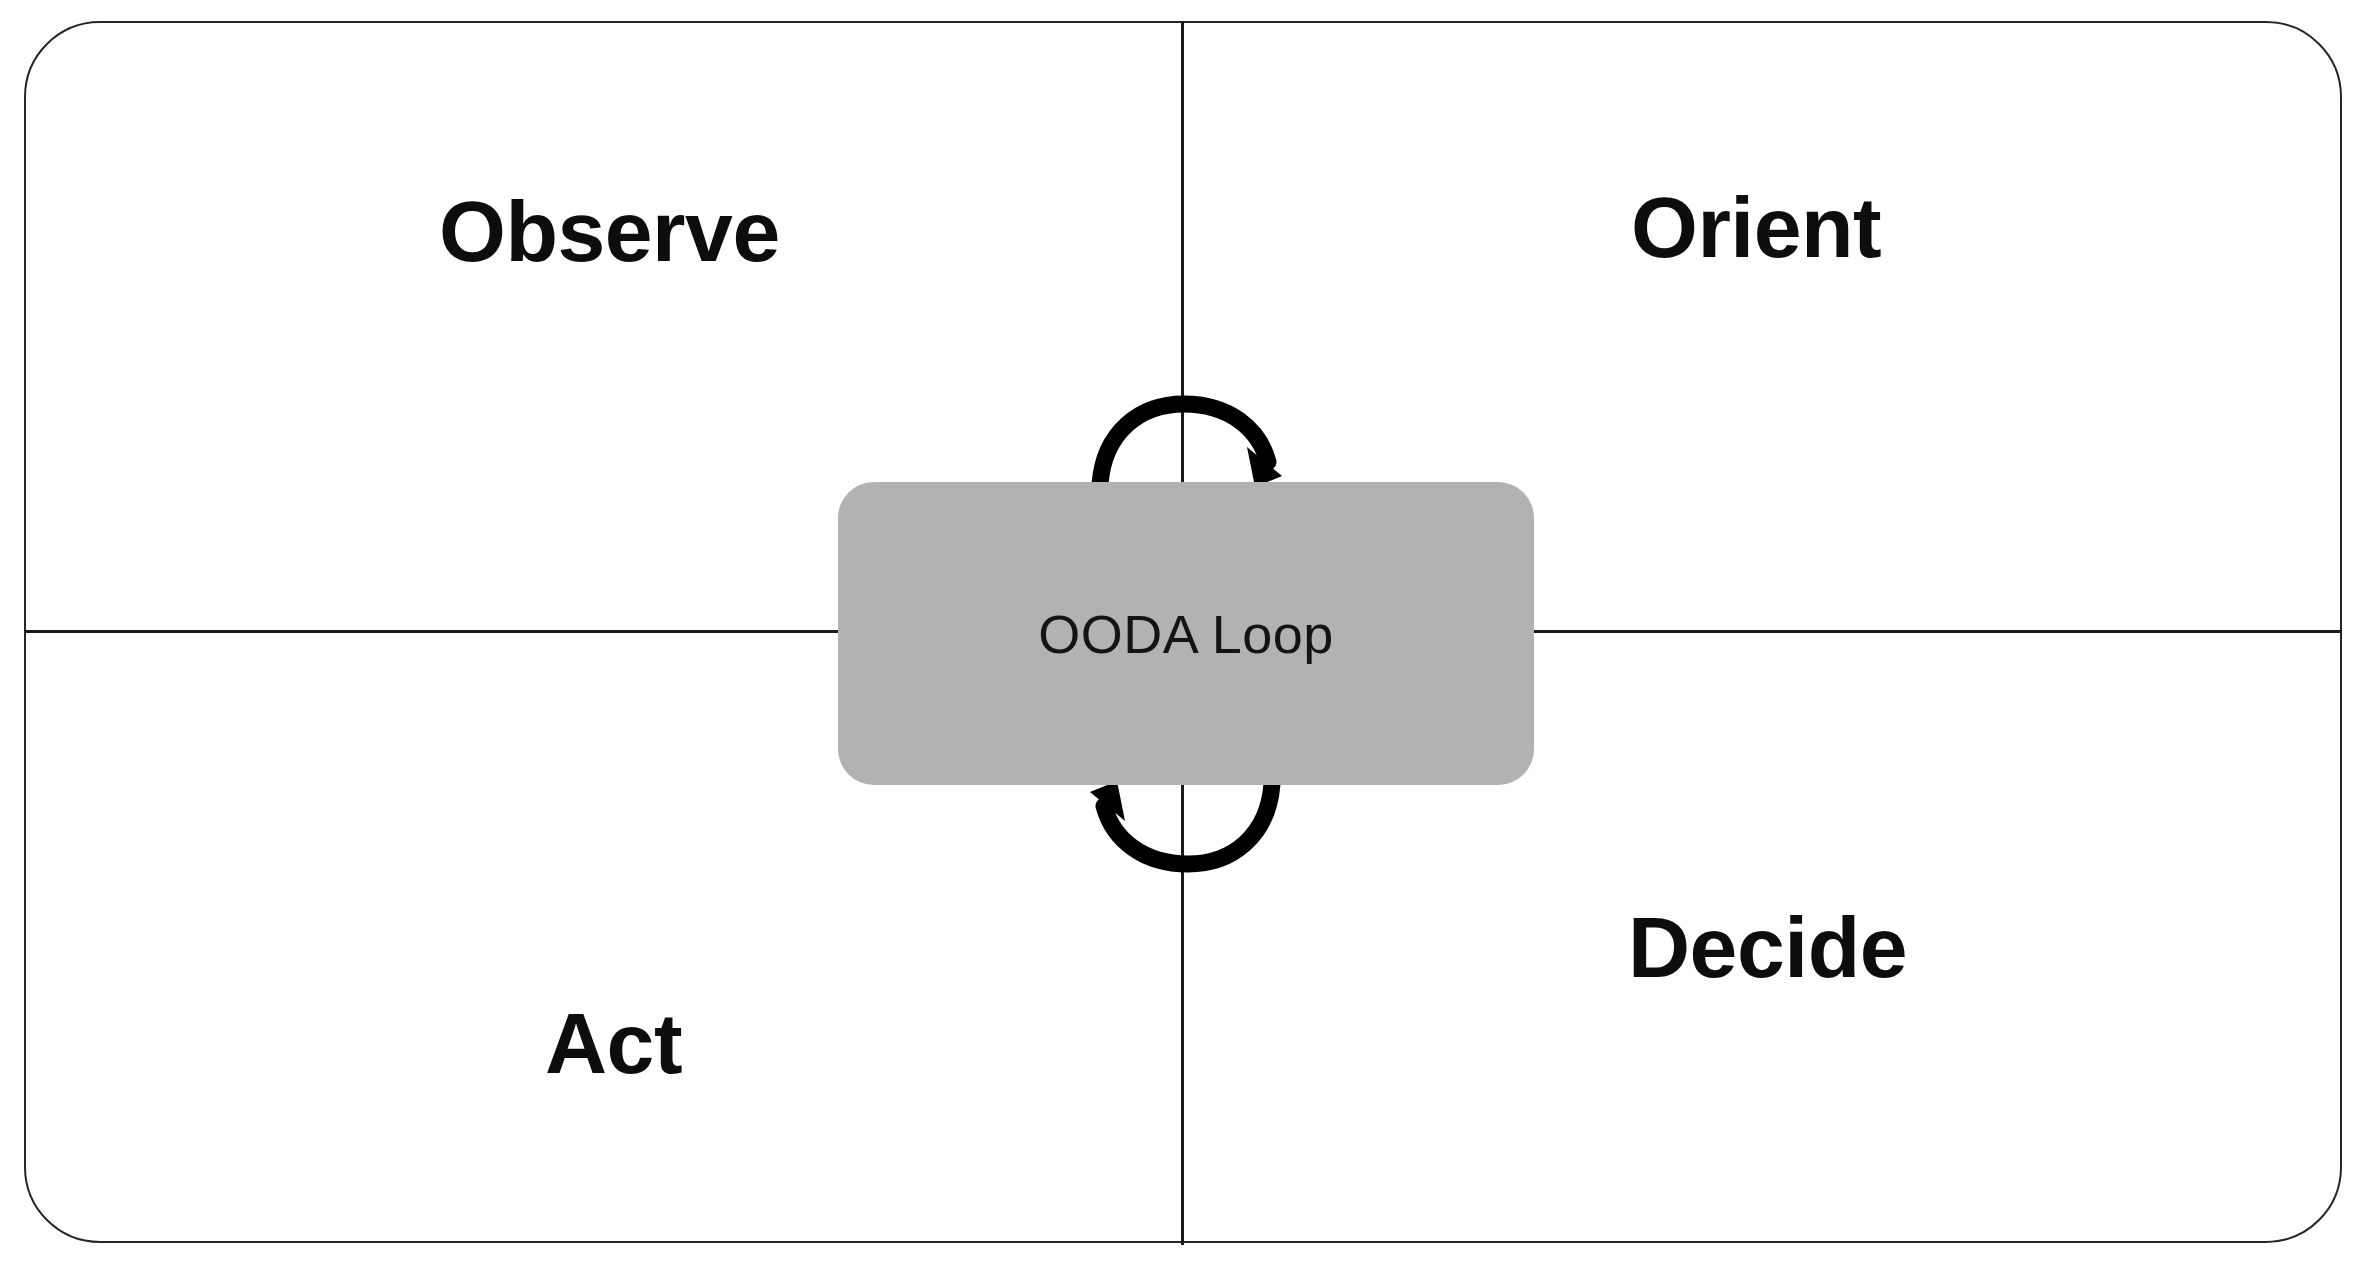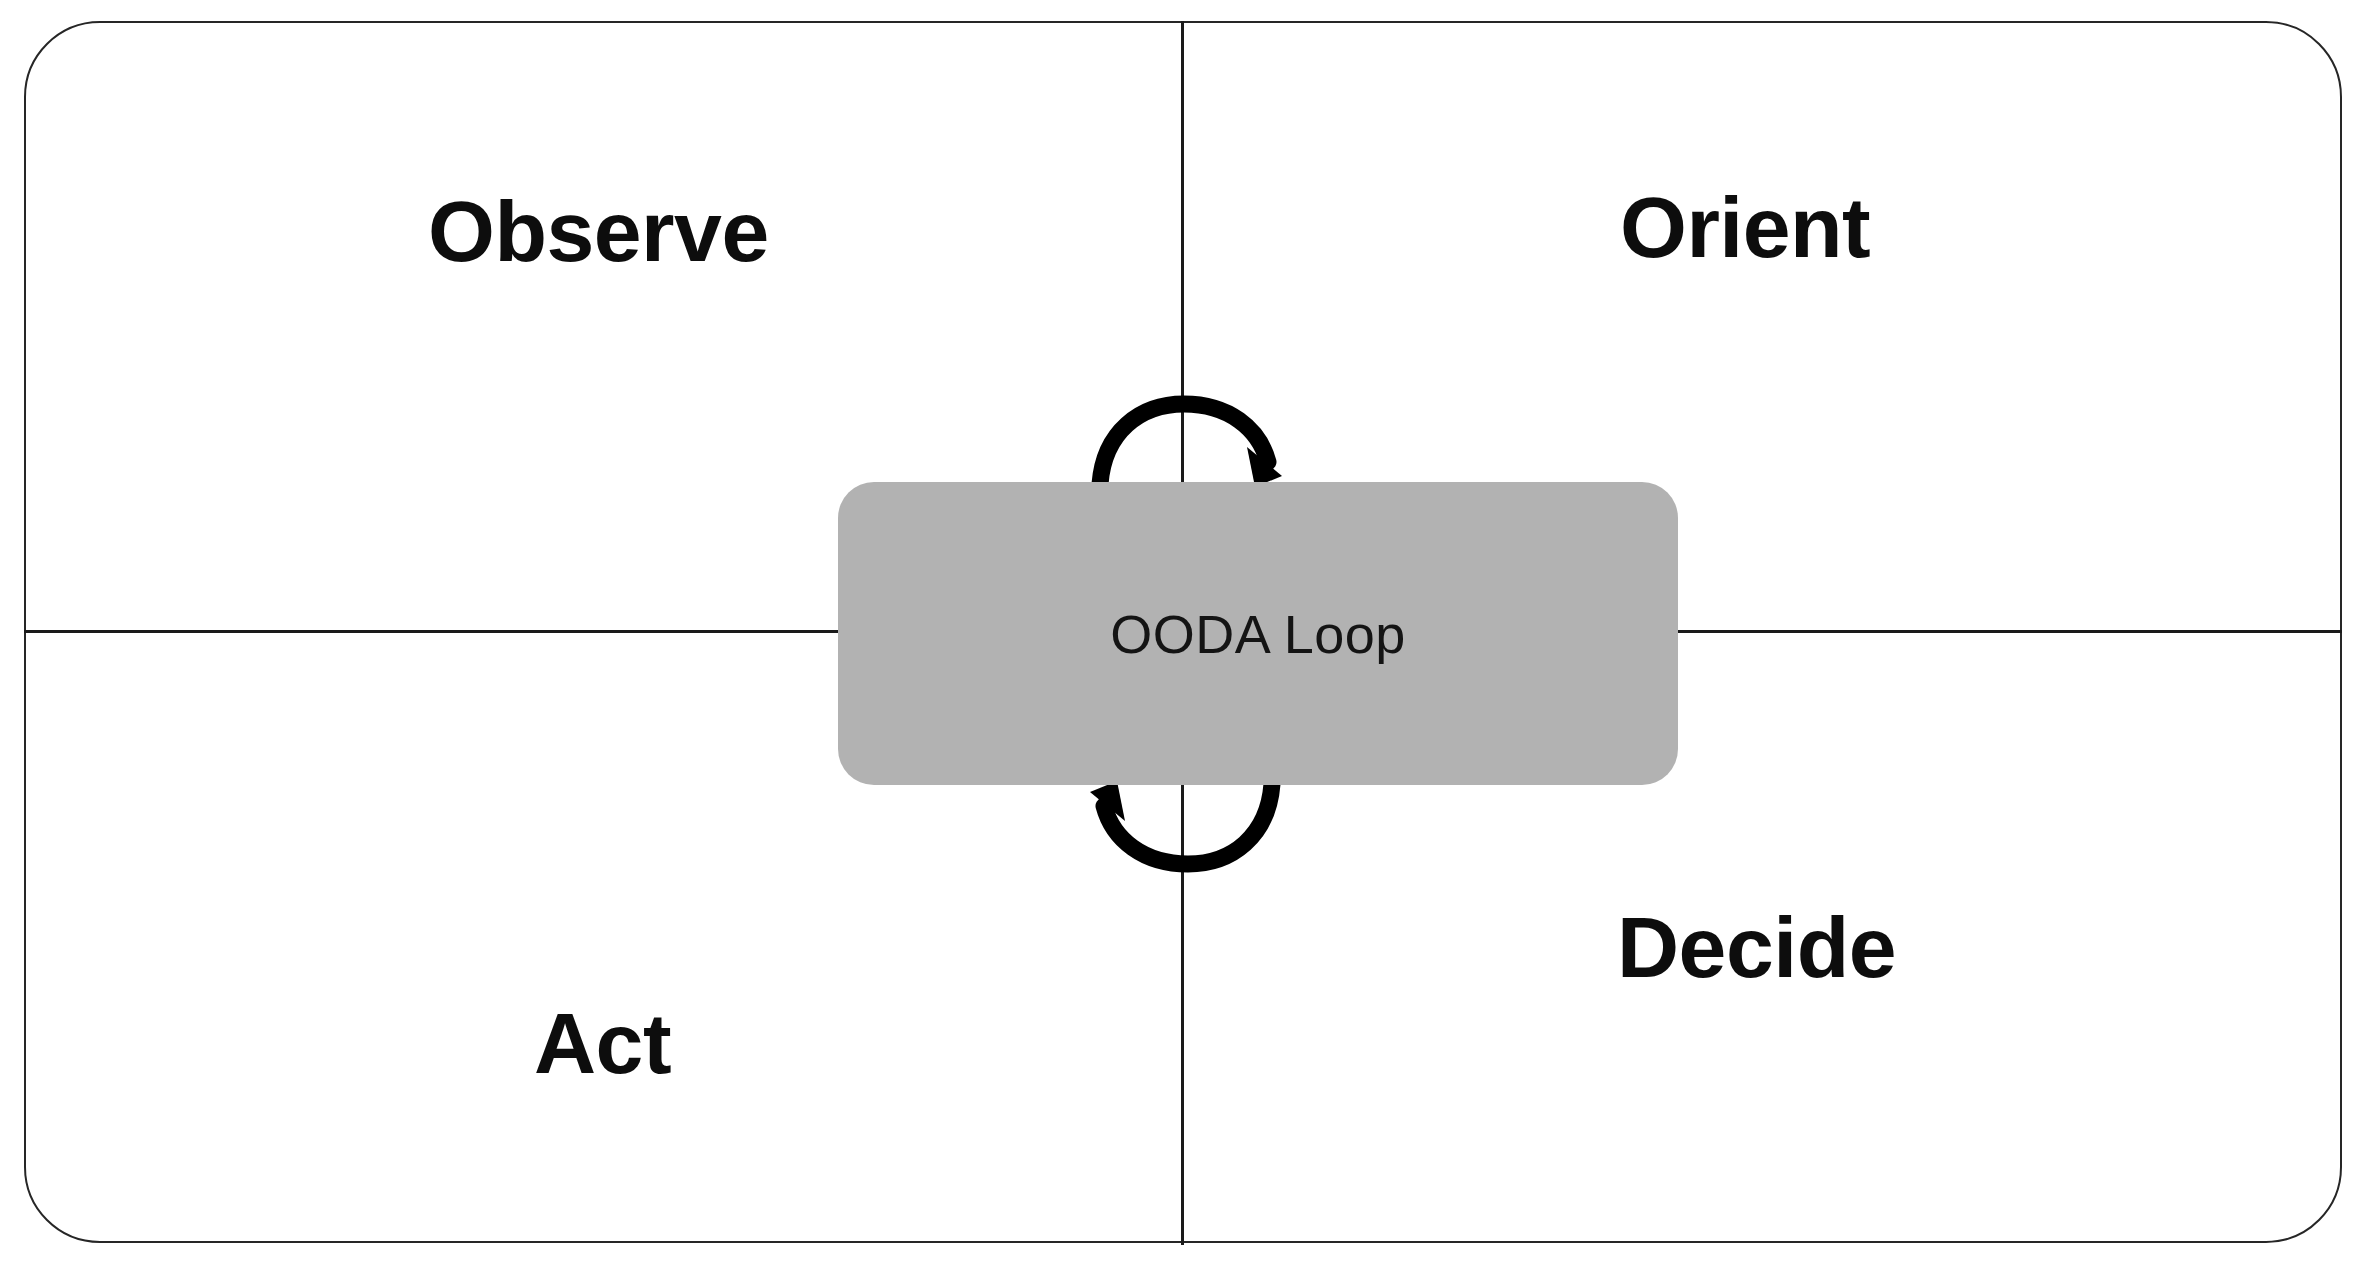--- a/index.html
+++ b/index.html
@@ -55,32 +55,33 @@
 
   
   .quadrant-label {
     position: absolute;
     font-size: 86px;
     font-weight: bold;
     color: #0d0d0d;
     letter-spacing: -0.5px;
     white-space: nowrap;
     line-height: 1;
+    margin-left: 11px;
   }
   .label-observe { left: 428px; top: 188px; }
   .label-orient  { left: 1620px; top: 184px; }
   .label-act     { left: 534px; top: 1000px; }
   .label-decide  { left: 1617px; top: 904px; }
 
   
   .center-box {
     position: absolute;
     left: 838px;
     top: 482px;
-    width: 840px;
+    width: 696px;
     height: 303px;
     background: #b2b2b2;
     border-radius: 36px;
     display: flex;
     align-items: center;
     justify-content: center;
     box-sizing: border-box;
   }
   .center-box-label {
     font-size: 54px;

